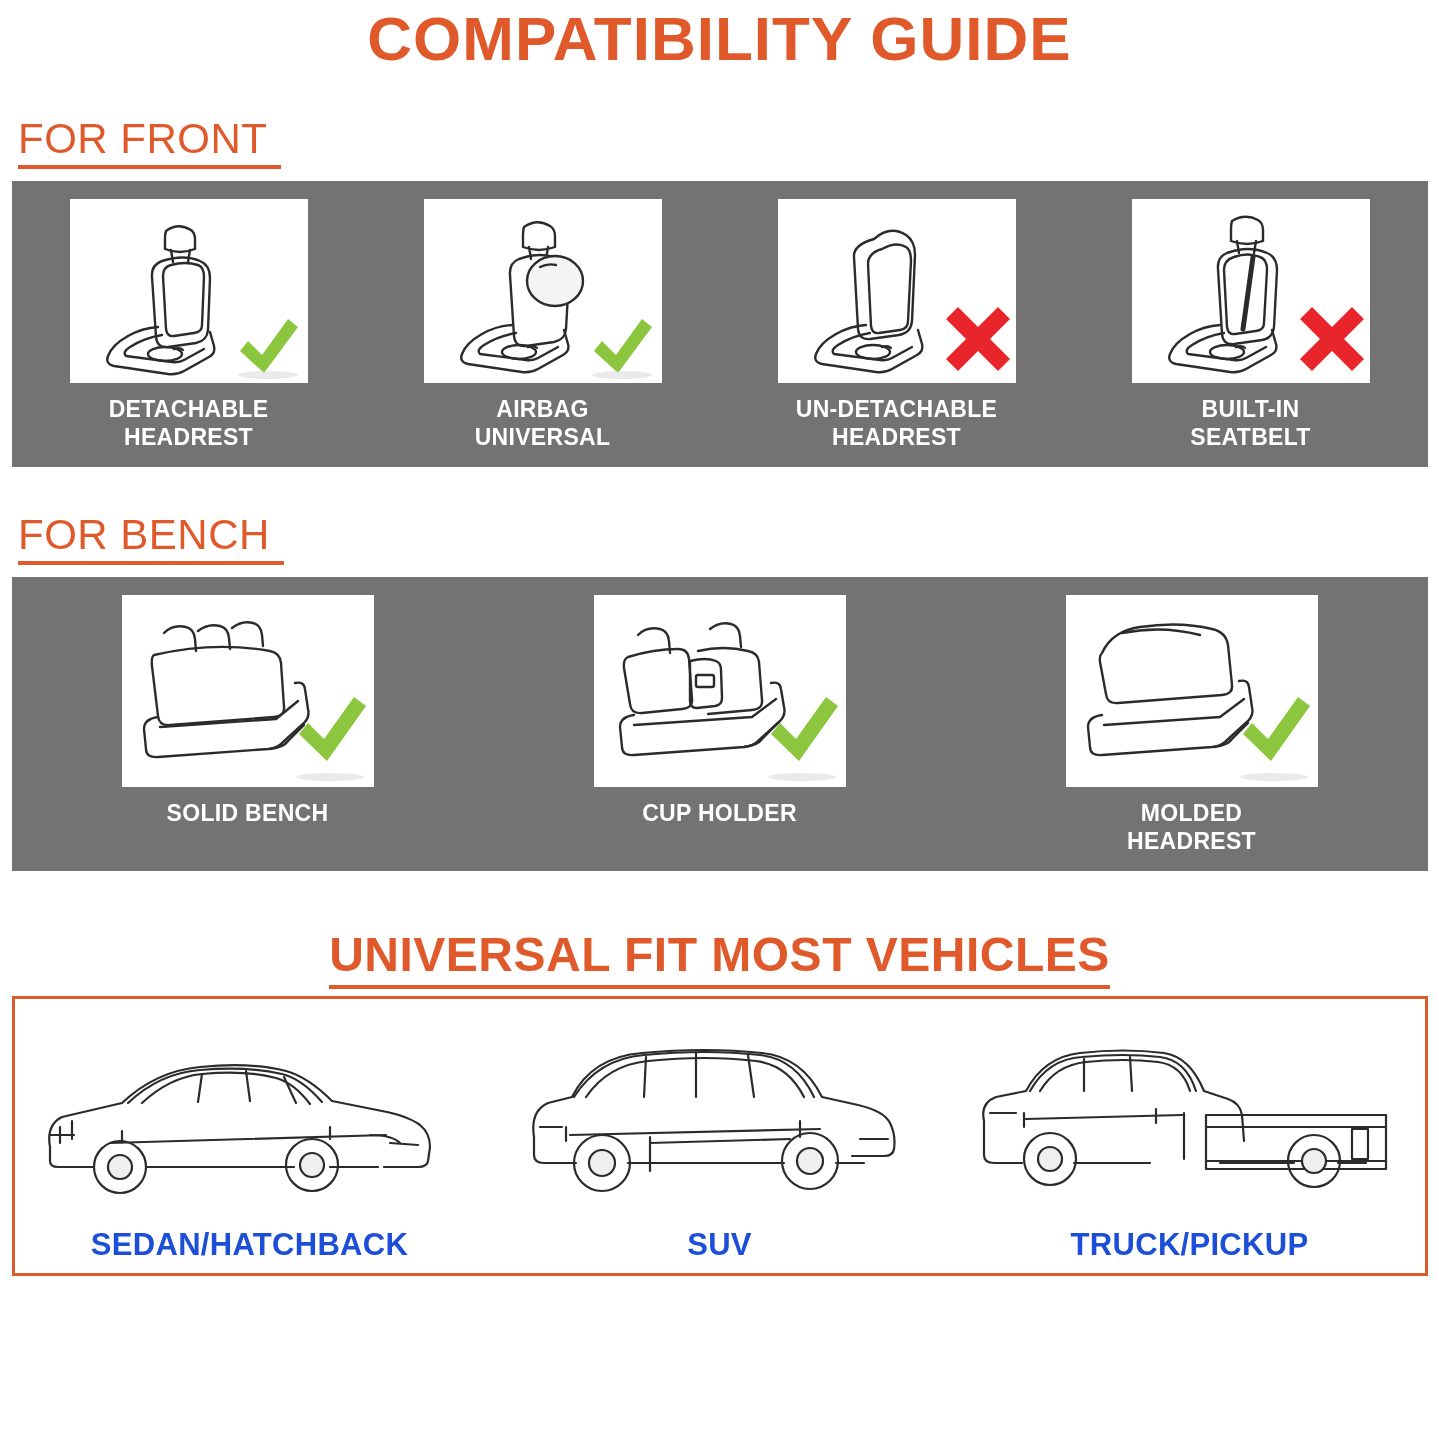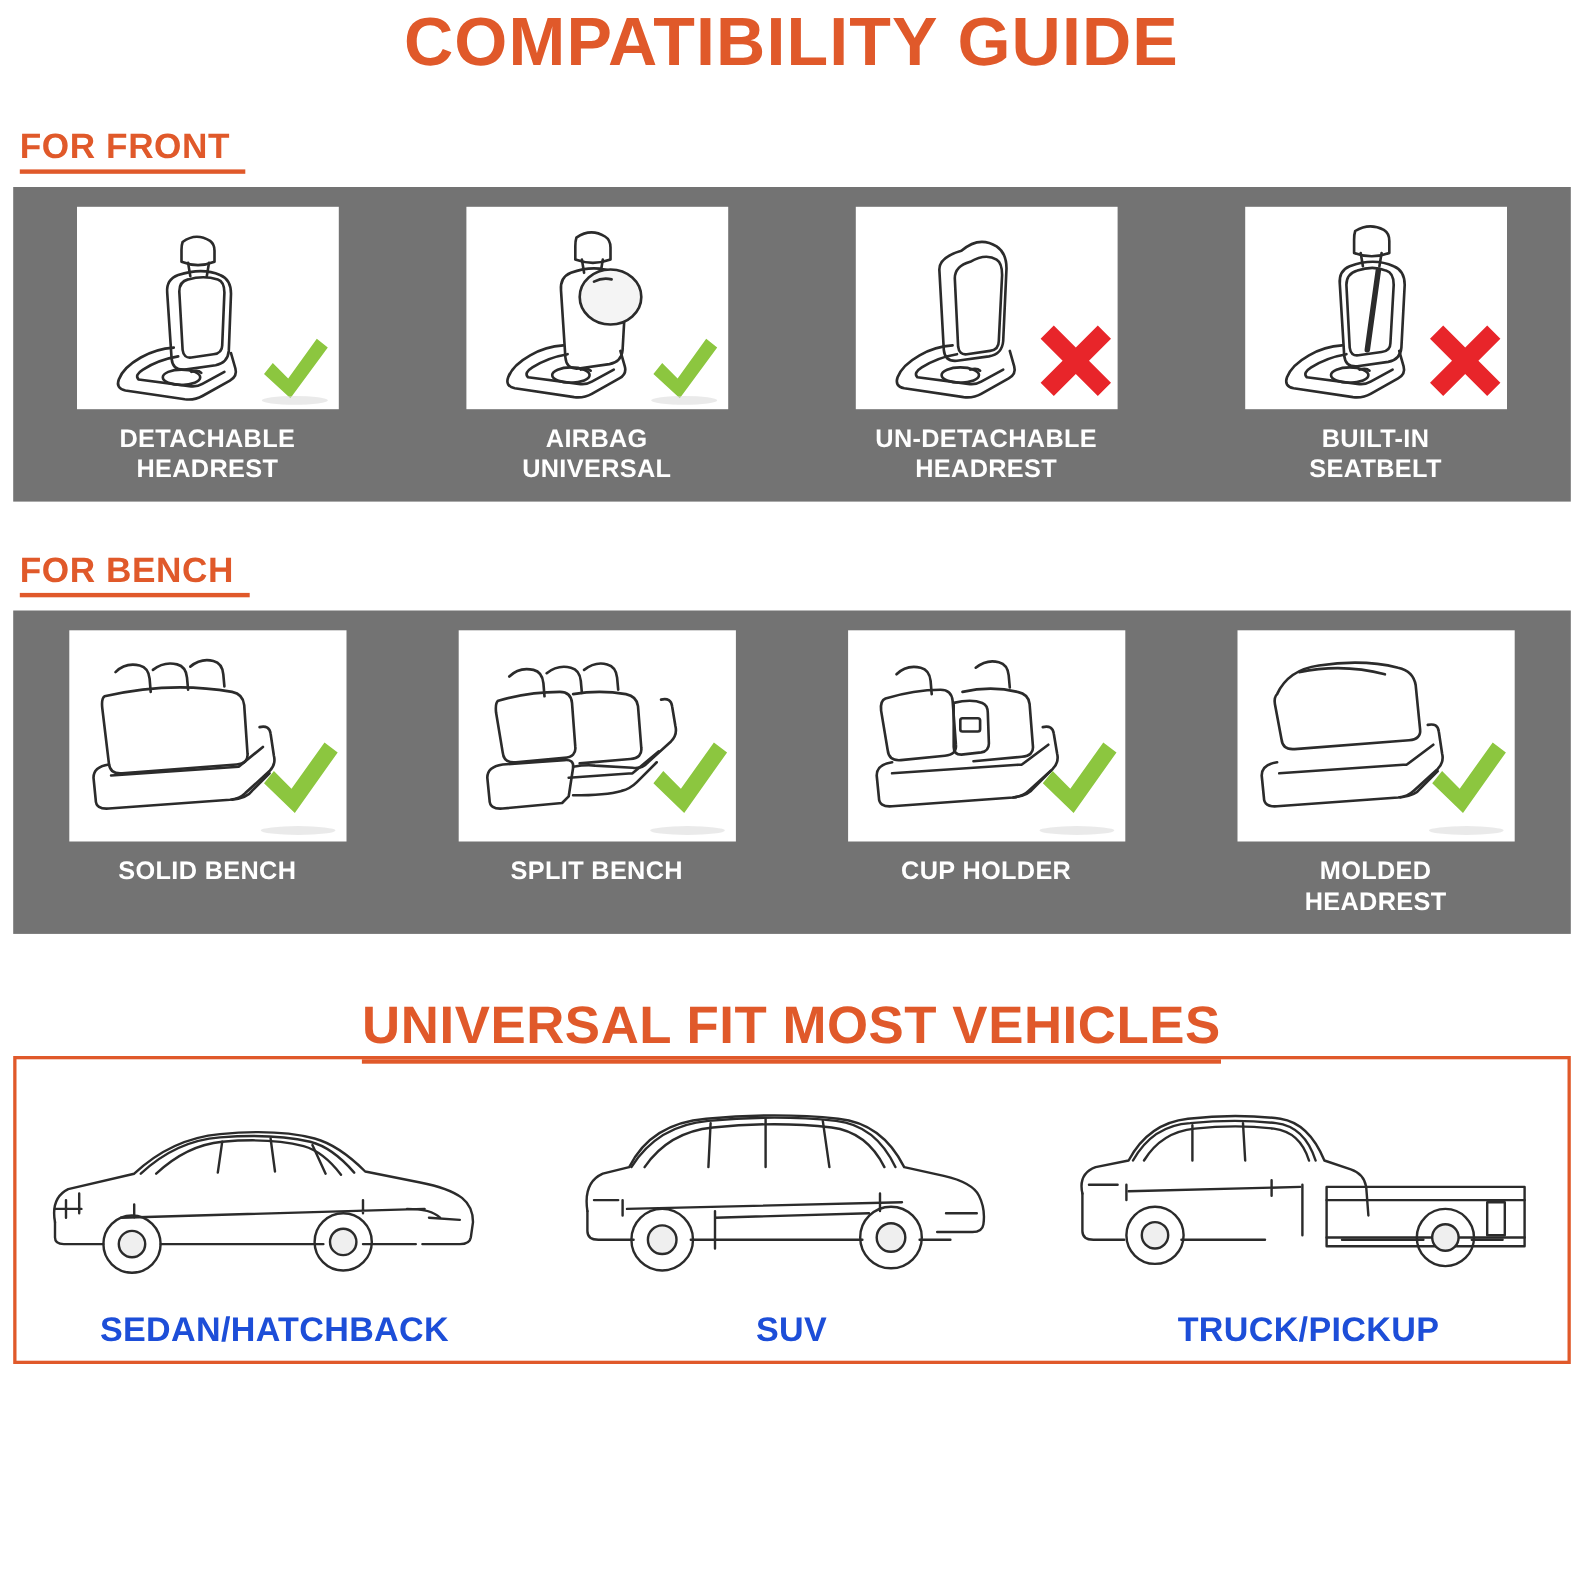--- a/index.html
+++ b/index.html
@@ -29,22 +29,22 @@
     letter-spacing: 1px;
     color: #e0592a;
     padding-top: 6px;
     line-height: 1.05;
   }
 
   
   .section-head {
     margin: 44px 0 12px 18px;
     display: inline-block;
-    font-size: 32px;
-    font-weight: bold;
+    font-size: 42px;
+    font-weight: normal;
     color: #e0592a;
     letter-spacing: 0.5px;
     border-bottom: 4px solid #e0592a;
     padding-bottom: 2px;
     padding-right: 14px;
   }
   .head-wrap { padding-left: 0; }
 
   
   .band {
@@ -87,20 +87,21 @@
   }
 
   
   .universal-title {
     text-align: center;
     font-size: 48px;
     font-weight: bold;
     color: #e0592a;
     letter-spacing: 0.5px;
     margin-top: 56px;
+    margin-bottom: 14px;
   }
   .universal-title span {
     border-bottom: 4px solid #e0592a;
     padding-bottom: 4px;
   }
   .vehicle-box {
     width: 1416px;
     margin: 0 auto;
     border: 3px solid #e0592a;
     box-sizing: border-box;
@@ -266,40 +267,20 @@
             </g>
             <g>
               <path d="M186 128 l16 16 l30 -42 l12 9 l-39 55 l-28 -27 z" fill="#8cc63f"></path>
               <ellipse cx="208" cy="182" rx="34" ry="4" fill="#d9d9d9" opacity="0.55"></ellipse>
             </g>
           </svg>
         </div>
         <div class="caption">SOLID BENCH</div>
       </div>
 
-      <div class="cell">
-        <div class="thumb rear">
-          <svg viewBox="0 0 252 192" width="252" height="192">
-            <g fill="none" stroke="#2b2b2b" stroke-width="2.4" stroke-linecap="round" stroke-linejoin="round">
-              <path d="M46 42 q9 -9 22 -6 q8 2 9 12 l1 12 M80 39 q10 -8 22 -5 q8 2 9 12 l1 11 M114 36 q10 -8 21 -5 q8 2 9 12 l1 11"></path>
-              <path d="M36 64 q28 -8 56 -8 q10 0 11 10 l3 40 q1 9 -10 10 l-44 4 q-11 1 -12 -9 l-6 -36 q-1 -9 2 -11z"></path>
-              <path d="M104 58 q24 -4 48 0 q10 2 11 11 l3 38 q1 9 -10 10 l-46 4"></path>
-              <path d="M40 122 q-14 2 -14 12 l2 20 q0 9 12 8 l54 -5 l6 -6 l4 -26 q1 -8 -8 -7z"></path>
-              <path d="M104 124 q12 -2 20 -1 l34 2 q9 1 13 -4 l22 -20 q6 -6 4 -14 l-3 -18 q-1 -8 -10 -6"></path>
-              <path d="M100 134 l58 -4 M158 130 l24 -20"></path>
-              <path d="M104 150 q30 0 44 -4 q8 -2 14 -8 l18 -18"></path>
-            </g>
-            <g>
-              <path d="M186 128 l16 16 l30 -42 l12 9 l-39 55 l-28 -27 z" fill="#8cc63f"></path>
-              <ellipse cx="208" cy="182" rx="34" ry="4" fill="#d9d9d9" opacity="0.55"></ellipse>
-            </g>
-          </svg>
-        </div>
-        <div class="caption">SPLIT BENCH</div>
-      </div>
 
       <div class="cell">
         <div class="thumb rear">
           <svg viewBox="0 0 252 192" width="252" height="192">
             <g fill="none" stroke="#2b2b2b" stroke-width="2.4" stroke-linecap="round" stroke-linejoin="round">
               <path d="M44 40 q9 -9 22 -6 q8 2 9 12 l1 12 M116 34 q10 -8 21 -5 q8 2 9 12 l1 11"></path>
               <path d="M34 62 q26 -8 50 -8 q10 0 11 10 l3 40 q1 9 -10 10 l-40 4 q-11 1 -12 -9 l-6 -36 q-1 -9 4 -11z"></path>
               <path d="M104 56 q26 -6 50 0 q10 2 11 11 l3 38 q1 9 -10 10 l-44 4"></path>
               <path d="M96 66 q16 -4 26 0 q5 2 5 9 l1 28 q0 7 -7 8 l-18 2 q-7 0 -7 -7z"></path>
               <rect x="102" y="80" width="18" height="12" rx="2"></rect>

